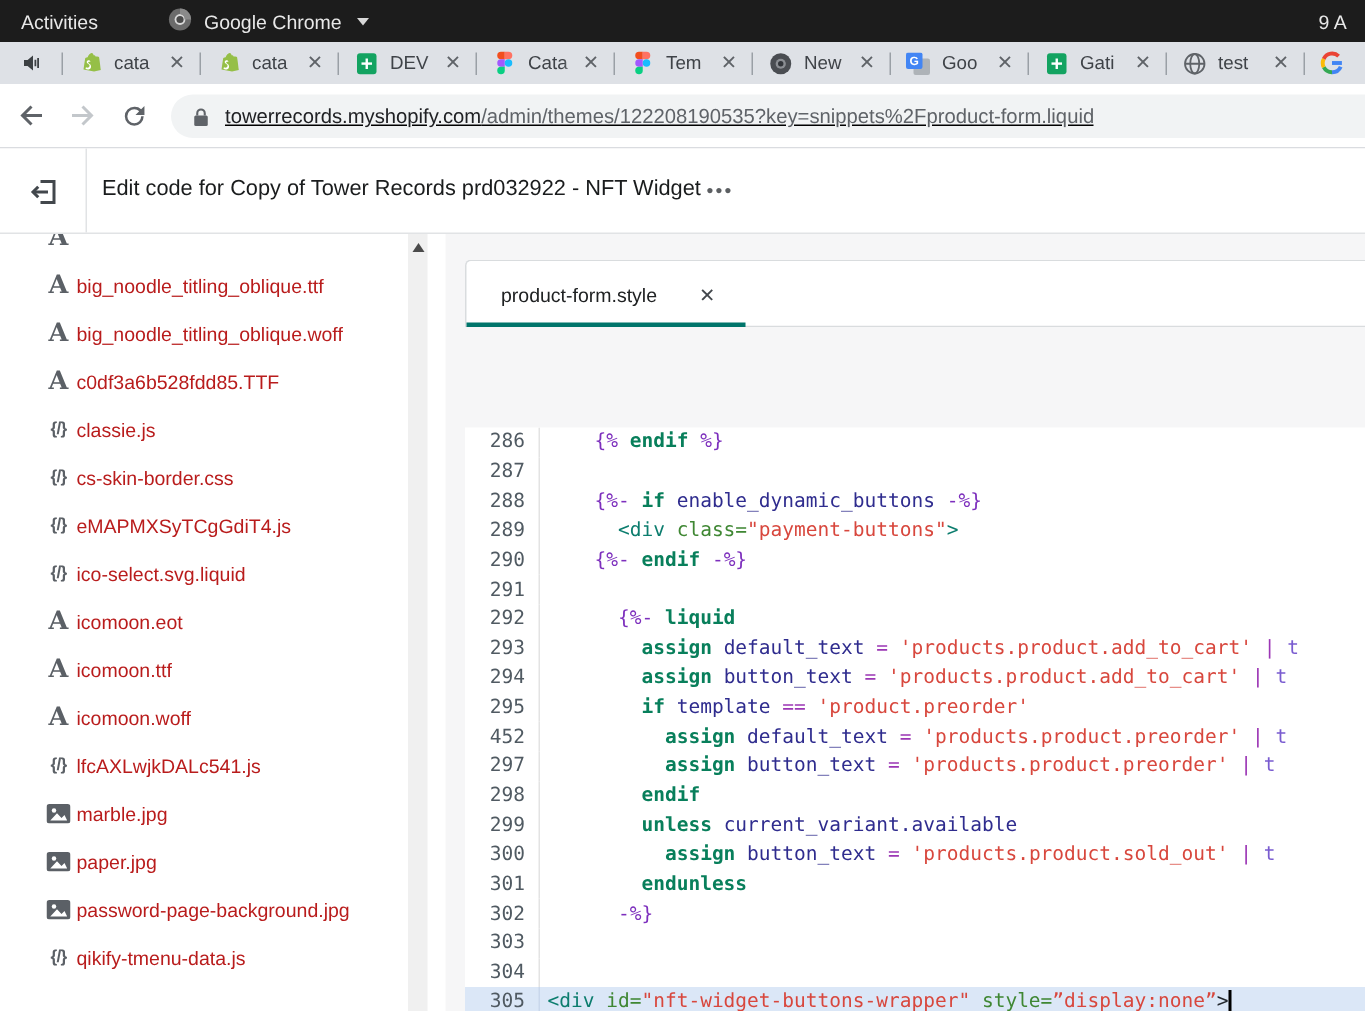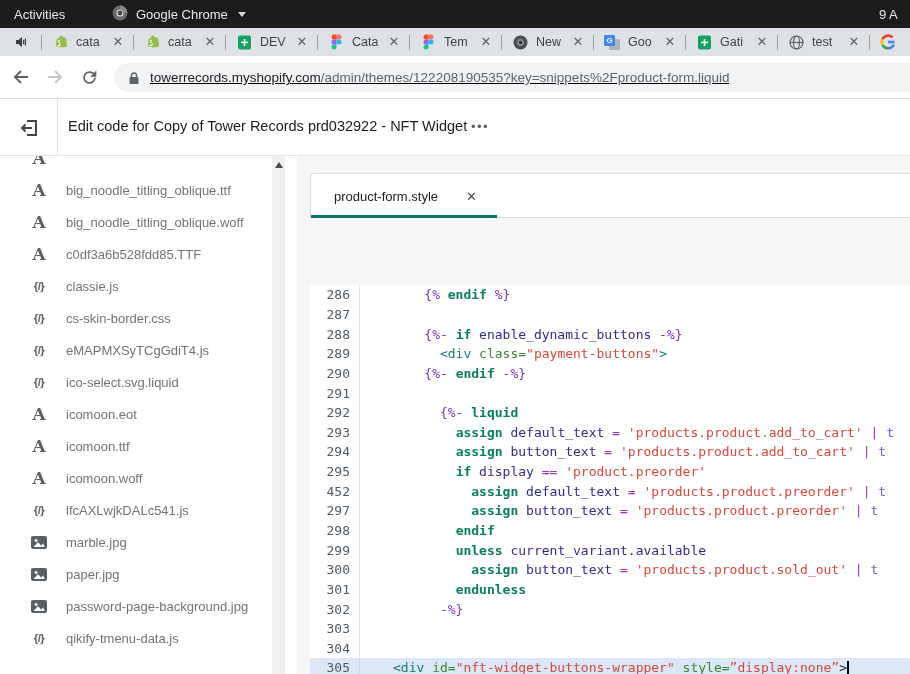--- a/index.html
+++ b/index.html
@@ -52,21 +52,21 @@
   
   .content { position:absolute; left:0; top:156px; width:910px; height:518px; background:#f6f6f7; }
 
   .sidebar { position:absolute; left:0; top:0; width:297px; height:518px; background:#fff; overflow:hidden; }
   .files { position:absolute; left:0; top:-14px; width:283px; }
   .file-item { height:32px; display:flex; align-items:center; padding-left:30px; }
   .file-item .fic { width:18px; height:20px; flex:0 0 18px; display:flex; align-items:center; justify-content:center;
     color:#5b6066; }
   .fic-font { font-family:"DejaVu Serif", serif; font-weight:bold; font-size:17px; }
   .fic-code { font-family:"Liberation Sans", sans-serif; font-weight:bold; font-size:11.5px; letter-spacing:-0.5px; }
-  .file-item .fname { margin-left:18px; font-size:13px; color:#737373; white-space:nowrap; }
+  .file-item .fname { margin-left:3px; font-size:13px; color:#b91c1c; white-space:nowrap; }
   .side-scroll { position:absolute; right:12px; top:0; width:13px; height:518px; background:#f0f0f0; }
   .scroll-up { position:absolute; top:6px; left:3px; width:0; height:0; border-left:4px solid transparent;
     border-right:4px solid transparent; border-bottom:6px solid #4a4a4a; }
 
   .editor { position:absolute; left:310px; top:0; width:600px; height:518px; }
   .ed-tabbar { position:absolute; left:0; top:17px; width:600px; height:45px; background:#fff;
     border:1px solid #d9dcde; border-right:none; border-radius:4px 0 0 0; }
   .ed-tab { position:absolute; left:0; top:0; height:44px; width:186px; display:flex; align-items:center; }
   .ed-tab .tlabel { margin-left:23px; font-size:13px; color:#202223; }
   .ed-tab .tclose { margin-left:28px; color:#42474c; font-size:13px; }
@@ -81,21 +81,21 @@
     border-right:4px solid transparent; border-top:5px solid #5c5f62; }
 
   .ed-code { position:absolute; left:0; top:129px; width:600px; height:389px; background:#fff; overflow:hidden;
     font-family:"DejaVu Sans Mono", monospace; font-size:13px; }
   .cline { display:flex; height:19.65px; align-items:center; }
   .cline.active { background:#dbe7f7; }
   .gut { width:50px; flex:0 0 50px; text-align:right; padding-right:9px; color:#505a62; font-size:13px;
     align-self:stretch; display:flex; align-items:center; justify-content:flex-end;
     border-right:1px solid #e3e3e3; }
   .cline.active .gut { border-right-color:#c9d7ec; }
-  .src { white-space:pre; padding-left:5px; color:#24292e;margin-left:28px; }
+  .src { white-space:pre; padding-left:5px; color:#24292e; }
   .tk-d  { color:#7d2fbd; }
   .tk-k  { color:#087f5b; font-weight:bold; }
   .tk-v  { color:#2f2c8e; }
   .tk-s  { color:#d8473d; }
   .tk-o  { color:#9c36b5; }
   .tk-f  { color:#7a5cd0; }
   .tk-tag  { color:#0c7d6e; }
   .tk-attr { color:#3f8733; }
   .tk-x  { color:#24292e; }
   .caret-bar { display:inline-block; width:2px; height:15px; background:#000; vertical-align:middle; margin-left:0px; }
@@ -425,21 +425,21 @@
         <div class="cline">
           <div class="gut">293</div>
           <div class="src"><span class="tk-x">        </span><span class="tk-k">assign</span><span class="tk-v"> default_text</span><span class="tk-o"> = </span><span class="tk-s">'products.product.add_to_cart'</span><span class="tk-o"> | </span><span class="tk-f">t</span></div>
         </div>
         <div class="cline">
           <div class="gut">294</div>
           <div class="src"><span class="tk-x">        </span><span class="tk-k">assign</span><span class="tk-v"> button_text</span><span class="tk-o"> = </span><span class="tk-s">'products.product.add_to_cart'</span><span class="tk-o"> | </span><span class="tk-f">t</span></div>
         </div>
         <div class="cline">
           <div class="gut">295</div>
-          <div class="src"><span class="tk-x">        </span><span class="tk-k">if</span><span class="tk-v"> display</span><span class="tk-o"> == </span><span class="tk-s">'product.preorder'</span></div>
+          <div class="src"><span class="tk-x">        </span><span class="tk-k">if</span><span class="tk-v"> template</span><span class="tk-o"> == </span><span class="tk-s">'product.preorder'</span></div>
         </div>
         <div class="cline">
           <div class="gut">452</div>
           <div class="src"><span class="tk-x">          </span><span class="tk-k">assign</span><span class="tk-v"> default_text</span><span class="tk-o"> = </span><span class="tk-s">'products.product.preorder'</span><span class="tk-o"> | </span><span class="tk-f">t</span></div>
         </div>
         <div class="cline">
           <div class="gut">297</div>
           <div class="src"><span class="tk-x">          </span><span class="tk-k">assign</span><span class="tk-v"> button_text</span><span class="tk-o"> = </span><span class="tk-s">'products.product.preorder'</span><span class="tk-o"> | </span><span class="tk-f">t</span></div>
         </div>
         <div class="cline">

